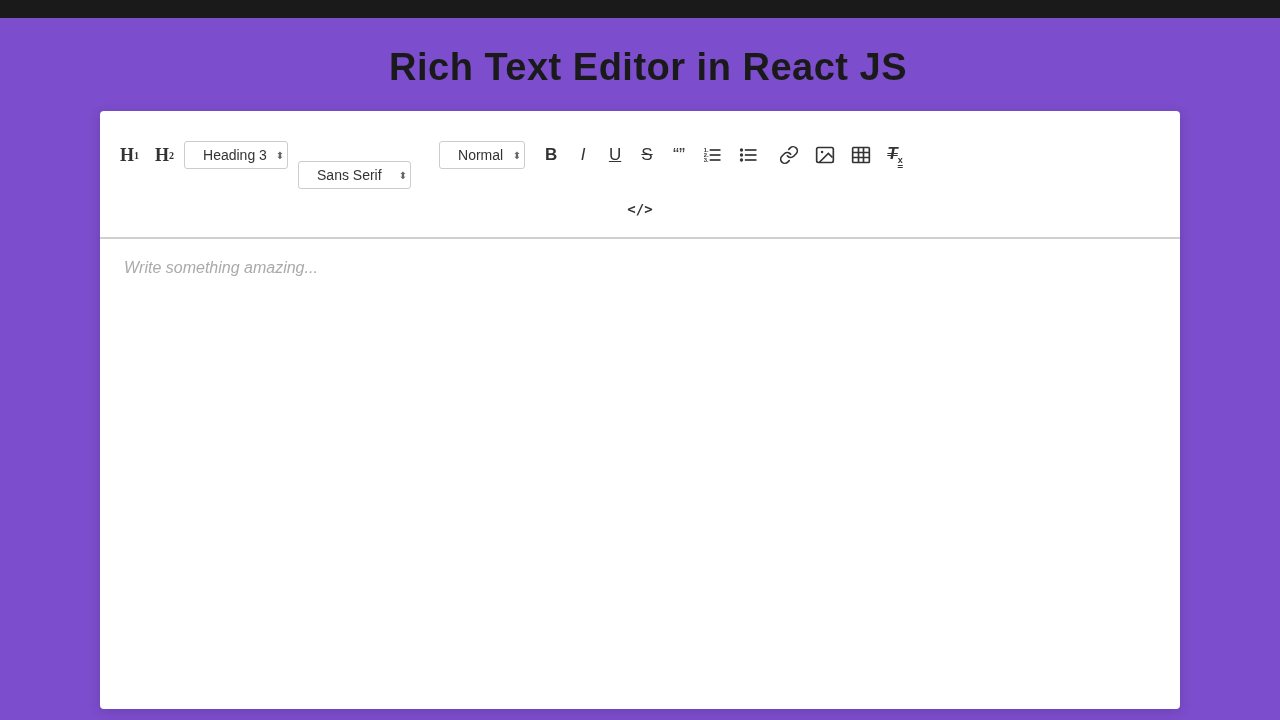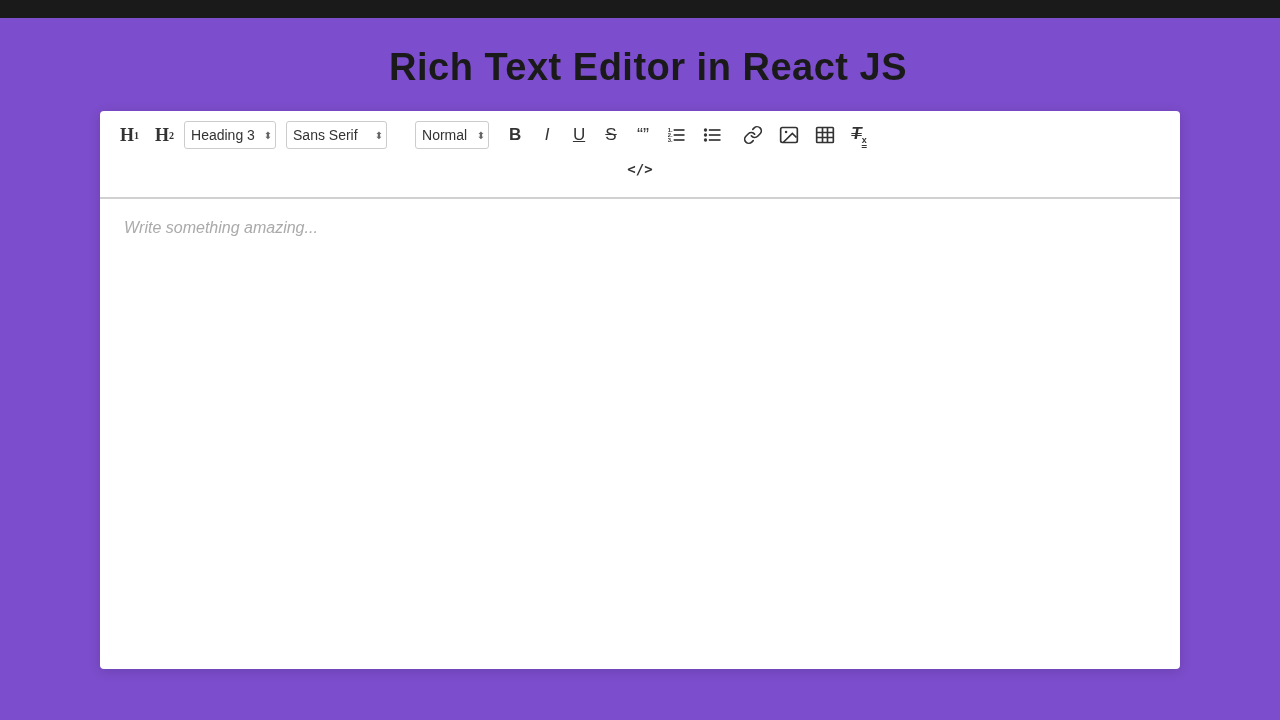--- a/index.html
+++ b/index.html
@@ -91,21 +91,21 @@
 
     .h2-btn .sub {
       font-size: 10px;
       vertical-align: sub;
       font-weight: bold;
     }
 
     .toolbar-select {
       border: 1px solid #ccc;
       border-radius: 3px;
-      padding: 3px 6px;
+      padding: 3px 18px;
       font-size: 14px;
       color: #333;
       background: #fff;
       cursor: pointer;
       height: 28px;
       appearance: none;
       -webkit-appearance: none;
       padding-right: 20px;
       position: relative;
     }
@@ -194,21 +194,21 @@
       <select class="toolbar-select">
         <option>Heading 3</option>
         <option>Heading 1</option>
         <option>Heading 2</option>
         <option>Heading 4</option>
         <option>Heading 5</option>
         <option>Heading 6</option>
       </select>
     </div>
 
-    <div class="select-wrapper" style="margin-left:6px;">
+    <div class="select-wrapper" style="margin-left:6px;margin-top:40px;">
       <select class="toolbar-select">
         <option>Sans Serif</option>
         <option>Serif</option>
         <option>Monospace</option>
         <option>Cursive</option>
       </select>
     </div>
 
     <div class="select-wrapper" style="margin-left:24px;">
       <select class="toolbar-select">

